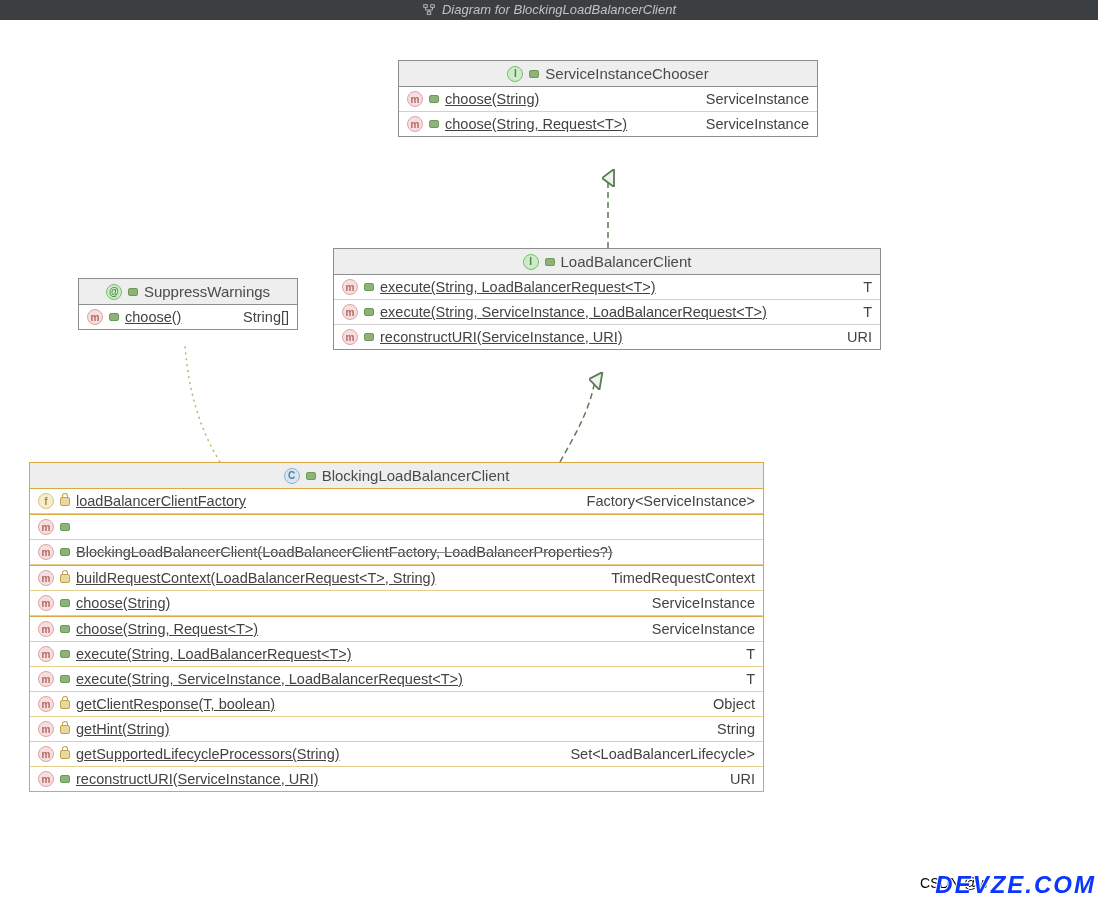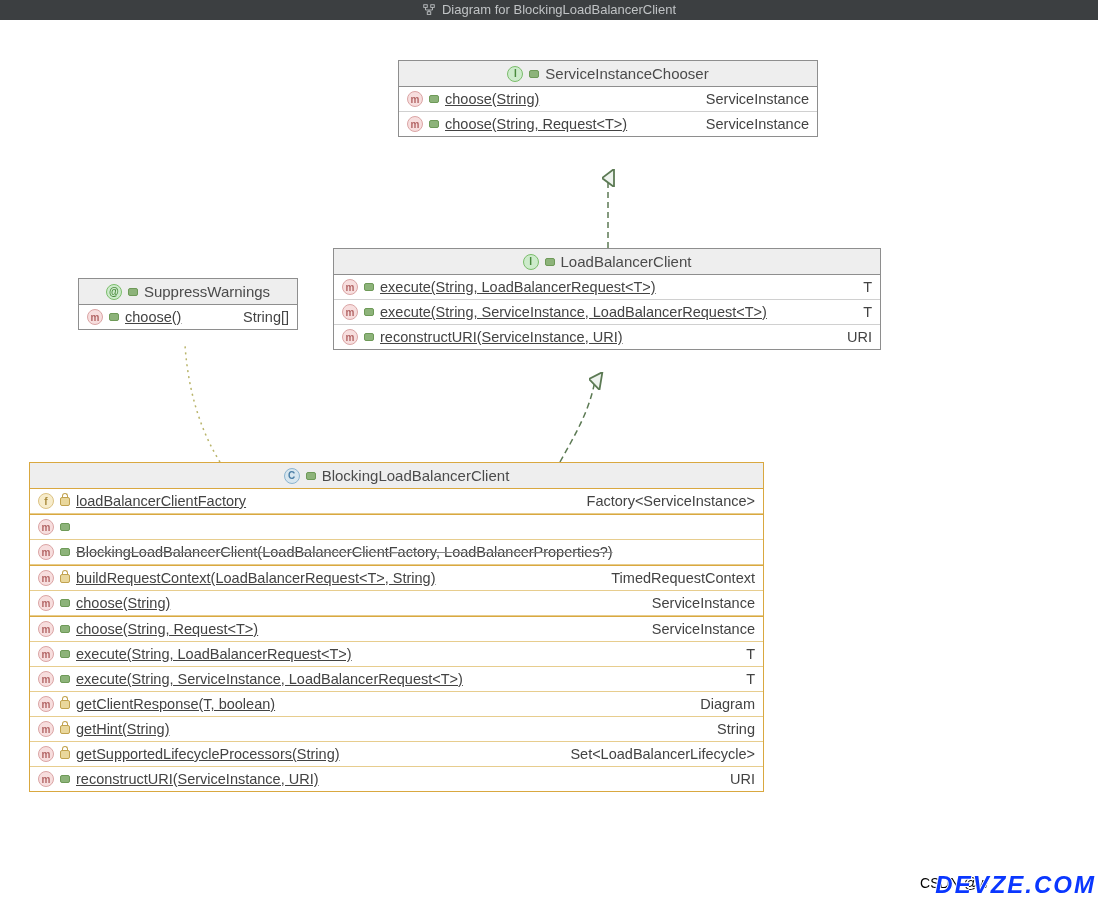--- a/index.html
+++ b/index.html
@@ -18,20 +18,21 @@
     background: #3c3f41;
     color: #c0c3c5;
     height: 20px;
     line-height: 20px;
     text-align: center;
     font-size: 13px;
     display: flex;
     justify-content: center;
     align-items: center;
     gap: 6px;
+    font-style: italic;
   }
   .titlebar svg { width: 14px; height: 14px; }
   .canvas {
     position: relative;
     width: 100%;
     height: calc(100% - 20px);
     background: #ffffff;
   }
   .uml {
     position: absolute;
@@ -275,21 +276,21 @@
         <div class="row">
           <span class="badge b-m">m</span>
           <span class="vis vis-pub"></span>
           <span class="sig">execute(String, ServiceInstance, LoadBalancerRequest&lt;T&gt;)</span>
           <span class="ret">T</span>
         </div>
         <div class="row">
           <span class="badge b-m">m</span>
           <span class="vis vis-priv"></span>
           <span class="sig">getClientResponse(T, boolean)</span>
-          <span class="ret">Diagram</span>
+          <span class="ret">Object</span>
         </div>
         <div class="row">
           <span class="badge b-m">m</span>
           <span class="vis vis-priv"></span>
           <span class="sig">getHint(String)</span>
           <span class="ret">String</span>
         </div>
         <div class="row">
           <span class="badge b-m">m</span>
           <span class="vis vis-priv"></span>

